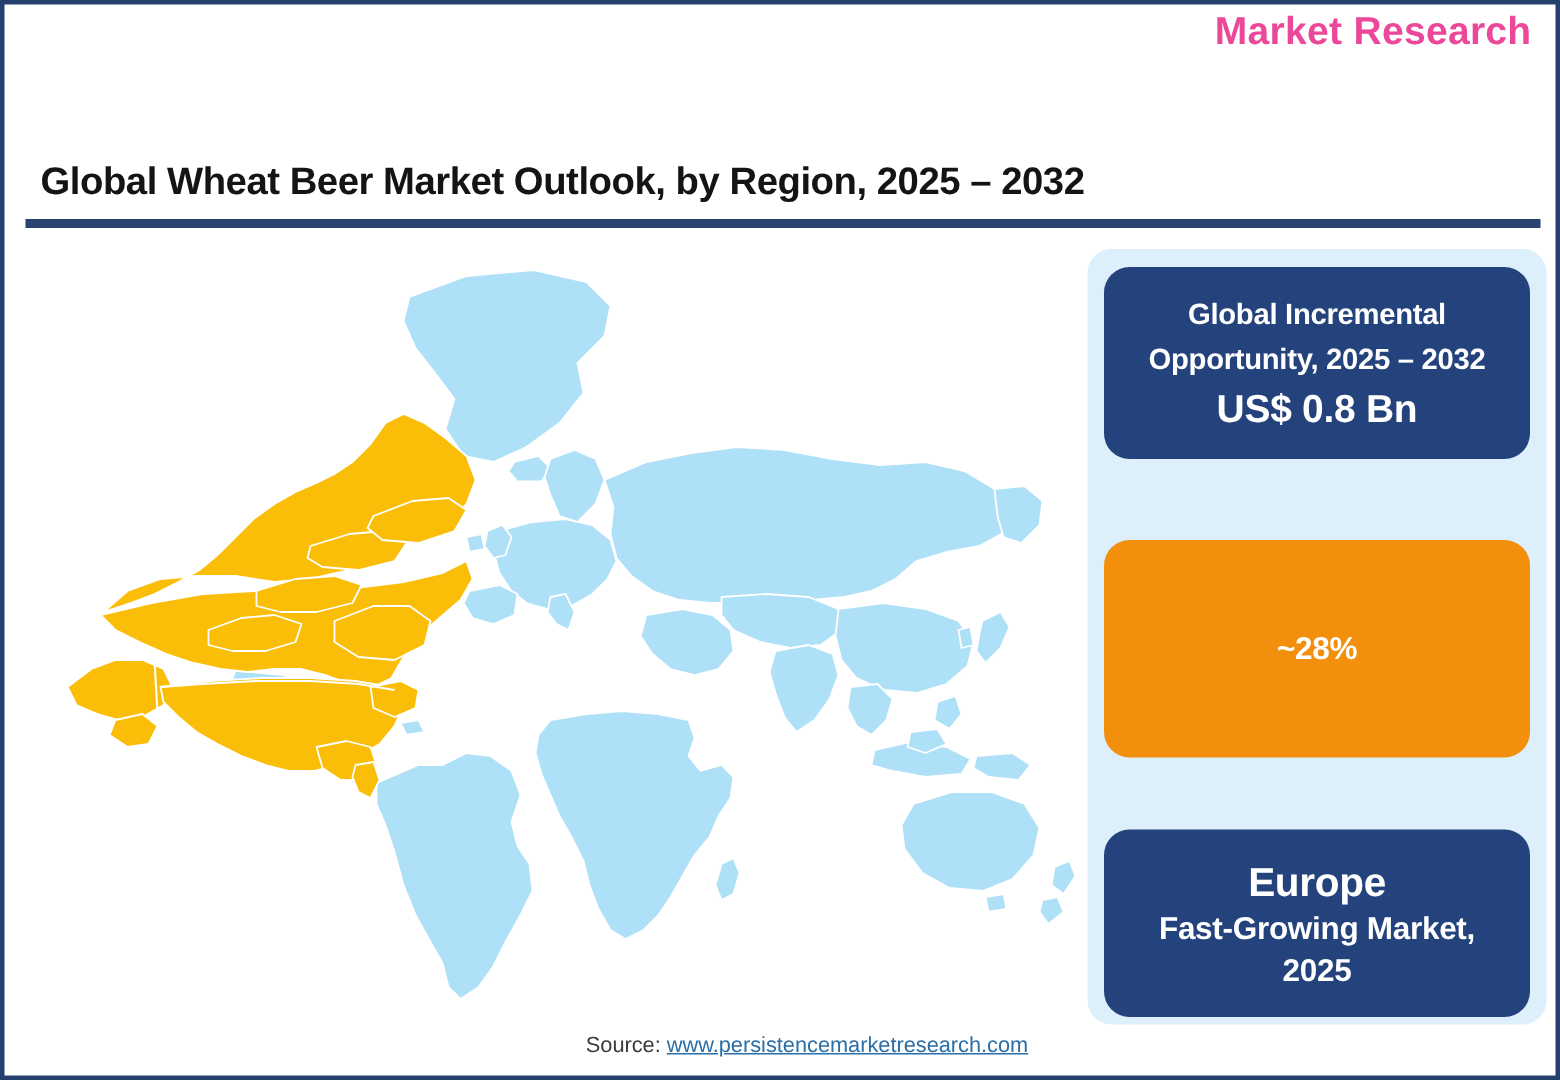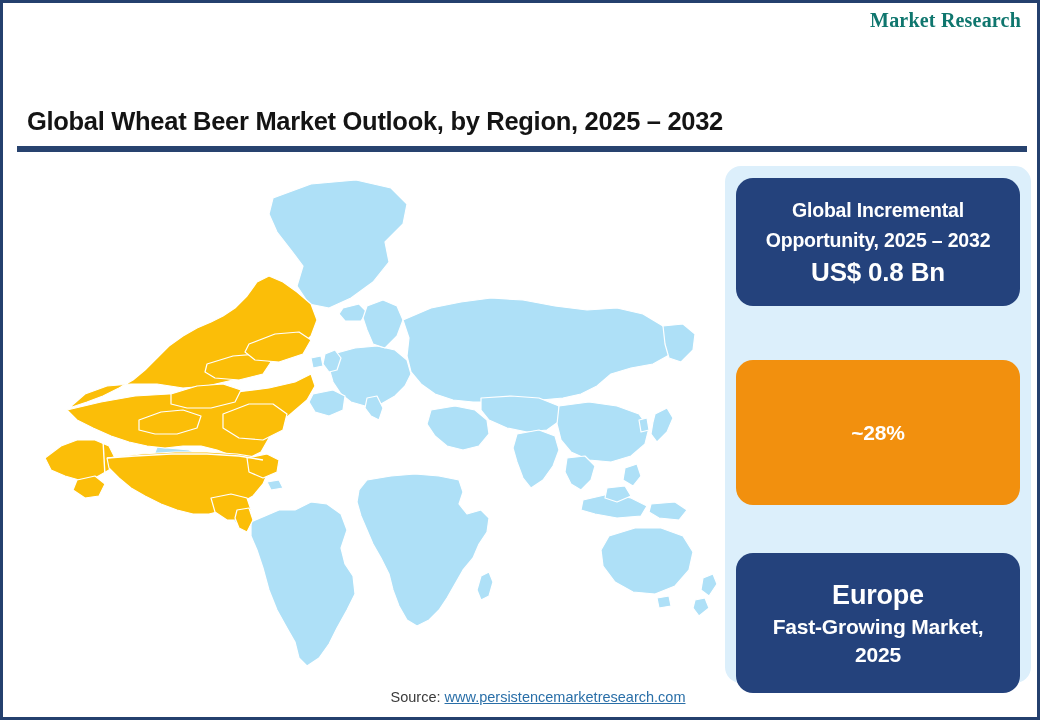--- a/index.html
+++ b/index.html
@@ -33,24 +33,24 @@
     position: relative;
     font-family: "Liberation Sans", sans-serif;
     font-weight: bold;
     font-size: 41px;
     letter-spacing: -0.5px;
     color: #1f3d80;
     line-height: 44px;
     white-space: nowrap;
   }
   .logo-sub {
-    font-family: Liberation Serif, serif;
-    font-weight: bold;
-    font-size: 20px;
-    color: #0f766e;
+    font-family: Liberation Sans, sans-serif;
+    font-weight: bold;
+    font-size: 26px;
+    color: #ec4899;
     line-height: 22px;
     letter-spacing: 0.2px;
     white-space: nowrap;
     margin-top: -2px;
     padding-right: 2px;
   }
   .logo-flower {
     position: absolute;
     top: 2px;
     left: 104px;
@@ -114,21 +114,21 @@
     flex-direction: column;
     align-items: center;
     justify-content: center;
     padding: 8px 14px;
   }
   .card-navy { background: #24427c; }
   .card-orange { background: #f2900e; }
 
   .card-1 { height: 128px; }
   .card-2 { height: 145px; margin-top: 54px; }
-  .card-3 { height: 140px; margin-top: 48px; }
+  .card-3 { height: 125px; margin-top: 48px; }
 
   .c-line-sm {
     font-size: 19.5px;
     font-weight: bold;
     line-height: 30px;
     letter-spacing: -0.2px;
   }
   .c-line-lg {
     font-size: 26px;
     font-weight: bold;

